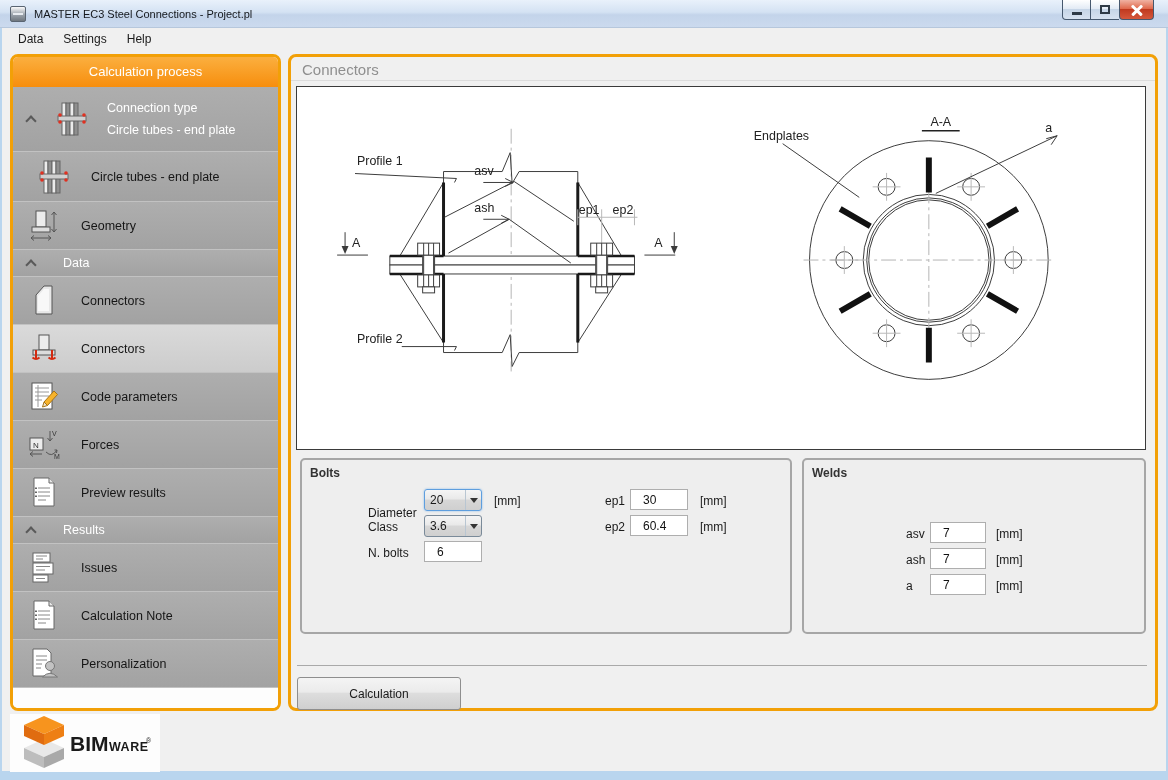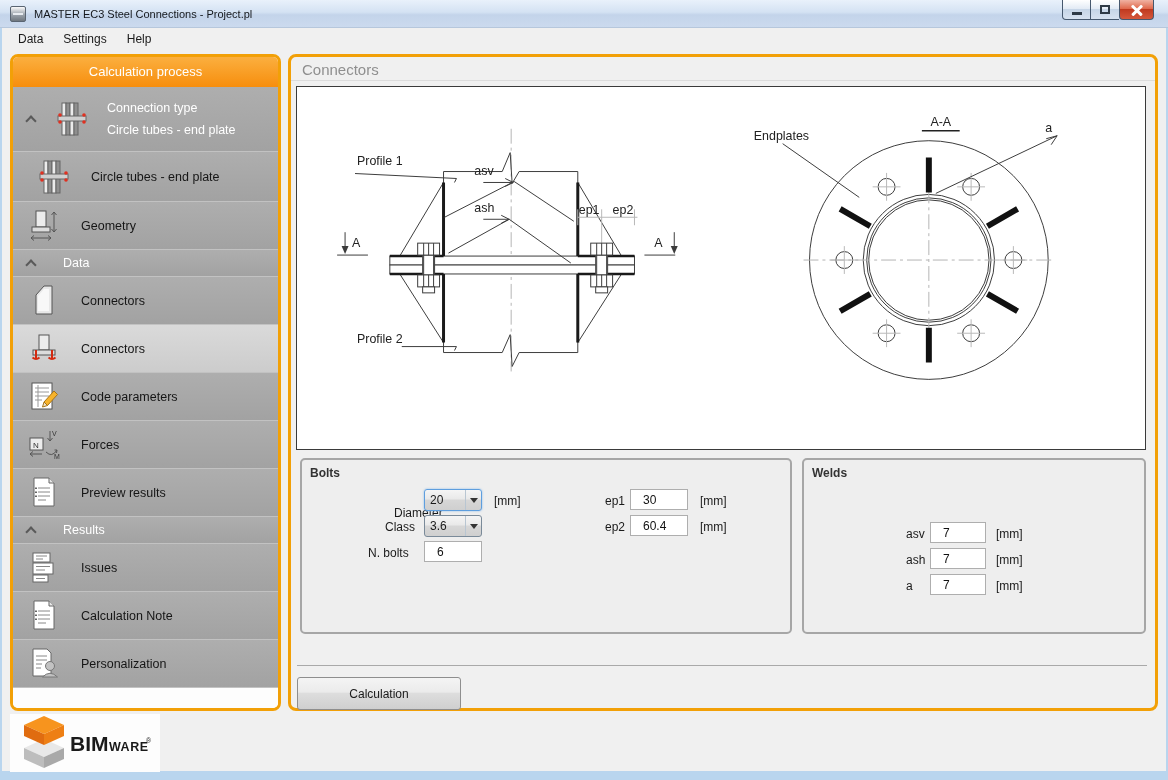--- a/index.html
+++ b/index.html
@@ -440,30 +440,30 @@
       <line x1="627" y1="44" x2="665" y2="44" stroke="#222" stroke-width="1.5"></line>
       <path class="ln" d="M487,57 L564,111"></path>
       <text x="458" y="53">Endplates</text>
       <path class="ln" d="M641,107 L763,49 M763,49 L752,52 M763,49 L757,58"></path>
       <text x="751" y="45">a</text>
     </svg>
   </div>
 
   <div class="groupbox gb-bolts">
     <div class="gb-title">Bolts</div>
-    <span class="f-label" style="left:66px; top:46px;margin-left:26px;">Diameter</span>
+    <span class="f-label" style="left:66px; top:46px;">Diameter</span>
     <div class="combo focused" style="left:122px; top:29px;">
       <span class="combo-val">20</span>
       <span class="combo-btn">
           <span class="arrow-down"></span>
         </span>
     </div>
     <span class="f-unit" style="left:192px; top:34px;">[mm]</span>
 
-    <span class="f-label" style="left:83px; top:60px;">Class</span>
+    <span class="f-label" style="left:66px; top:60px;">Class</span>
     <div class="combo" style="left:122px; top:55px;">
       <span class="combo-val">3.6</span>
       <span class="combo-btn">
           <span class="arrow-down"></span>
         </span>
     </div>
 
     <span class="f-label" style="left:66px; top:86px;">N. bolts</span>
     <input class="txt" style="left: 122px; top: 81px; width: 58px;" readonly="" value="6">
 

